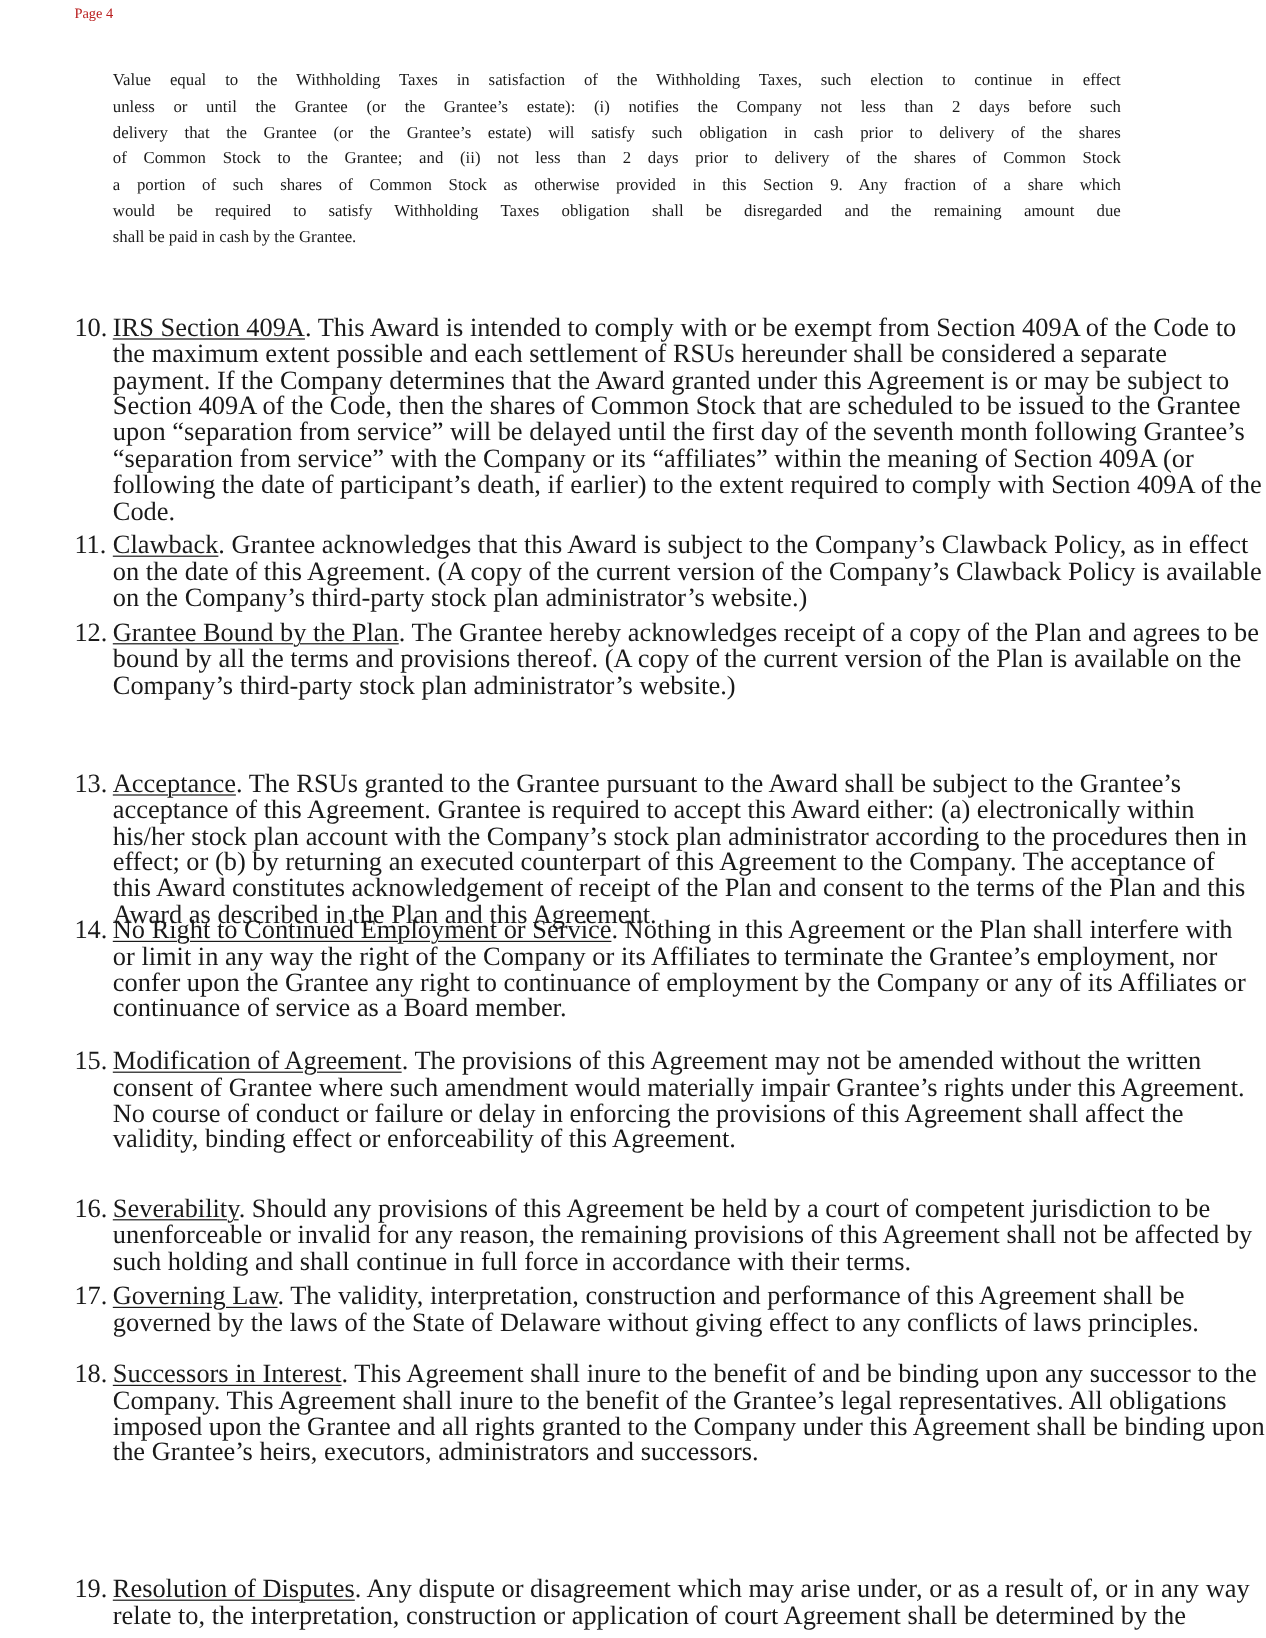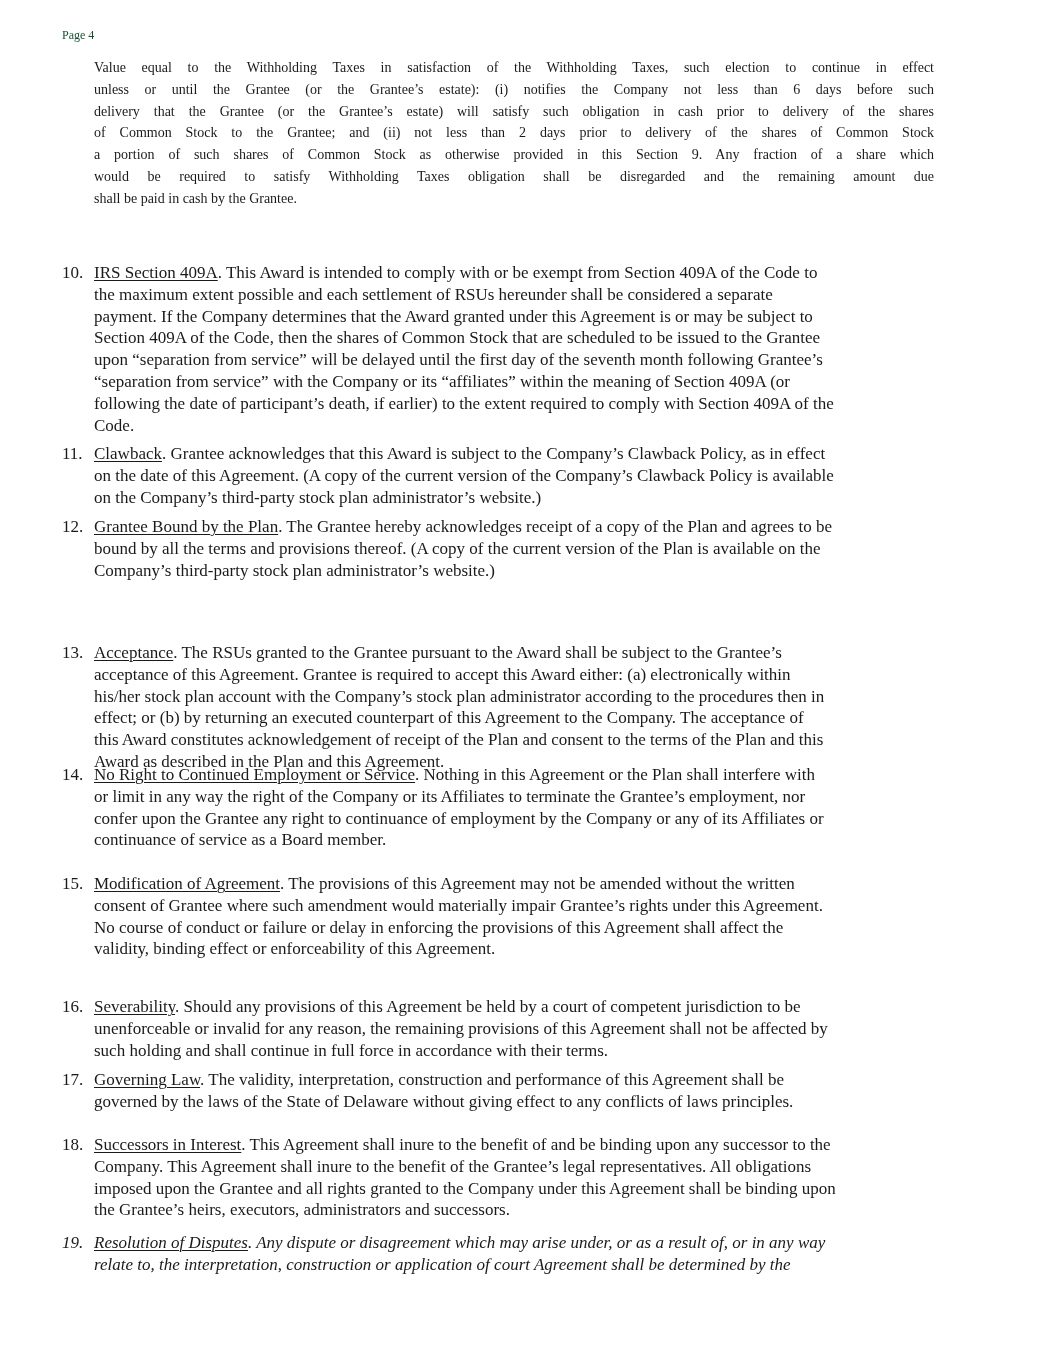--- a/index.html
+++ b/index.html
@@ -11,23 +11,23 @@
       width: 1055px;
       height: 1365px;
       position: relative;
       overflow: hidden;
       font-family: "Liberation Serif", serif;
       color: #1a1a1a;
     }
     .page-number {
       position: absolute;
       left: 62px;
-      top: 28px;
+      top: 4px;
       font-size: 12px;
-      color: #14532d;
+      color: #b91c1c;
       font-family: "Liberation Serif", serif;
     }
     .continuation {
       position: absolute;
       left: 94px;
       top: 57px;
       width: 840px;
       font-size: 14px;
       line-height: 21.8px;
     }
@@ -37,21 +37,21 @@
     }
     .line.justify {
       text-align: justify;
       text-align-last: justify;
       white-space: normal;
     }
     .section {
       position: absolute;
       left: 62px;
       width: 880px;
-      font-size: 17px;
+      font-size: 22px;
       line-height: 21.8px;
     }
     .section .num {
       position: absolute;
       left: 0;
       top: 0;
       width: 32px;
     }
     .section .body {
       margin-left: 32px;
@@ -63,21 +63,21 @@
     }
   </style>
 </head>
 <body>
 
 <div>
   <div class="page-number">Page 4</div>
 
   <div class="continuation">
     <span class="line justify">Value equal to the Withholding Taxes in satisfaction of the Withholding Taxes, such election to continue in effect</span>
-    <span class="line justify">unless or until the Grantee (or the Grantee’s estate): (i) notifies the Company not less than 6 days before such</span>
+    <span class="line justify">unless or until the Grantee (or the Grantee’s estate): (i) notifies the Company not less than 2 days before such</span>
     <span class="line justify">delivery that the Grantee (or the Grantee’s estate) will satisfy such obligation in cash prior to delivery of the shares</span>
     <span class="line justify">of Common Stock to the Grantee; and (ii) not less than 2 days prior to delivery of the shares  of Common Stock</span>
     <span class="line justify">a portion of such shares of Common Stock as otherwise provided in this Section 9. Any fraction of a share which</span>
     <span class="line justify">would be required to satisfy Withholding Taxes obligation shall be disregarded and the remaining amount due</span>
     <span class="line">shall be paid in cash by the Grantee.</span>
   </div>
 
   <div class="section" style="top:262px;">
     <span class="num">10.</span>
     <div class="body">
@@ -162,20 +162,20 @@
   <div class="section" style="top:1134px;">
     <span class="num">18.</span>
     <div class="body">
       <span class="line"><span class="heading">Successors in Interest</span><span>.  This Agreement shall inure to the benefit of and be binding upon any successor to the</span></span>
       <span class="line">Company.  This Agreement shall inure to the benefit of the Grantee’s legal representatives.  All obligations</span>
       <span class="line">imposed upon the Grantee and all rights granted to the Company under this Agreement shall be binding upon</span>
       <span class="line">the Grantee’s heirs, executors, administrators and successors.</span>
     </div>
   </div>
 
-  <div class="section" style="top:1232px;font-style:italic;">
+  <div class="section" style="top:1313px;">
     <span class="num">19.</span>
     <div class="body">
       <span class="line"><span class="heading">Resolution of Disputes</span><span>. Any dispute or disagreement which may arise under, or as a result of, or in any way</span></span>
       <span class="line">relate to, the interpretation, construction or application of court Agreement shall be determined by the</span>
     </div>
   </div>
 </div>
 
 </body></html>

